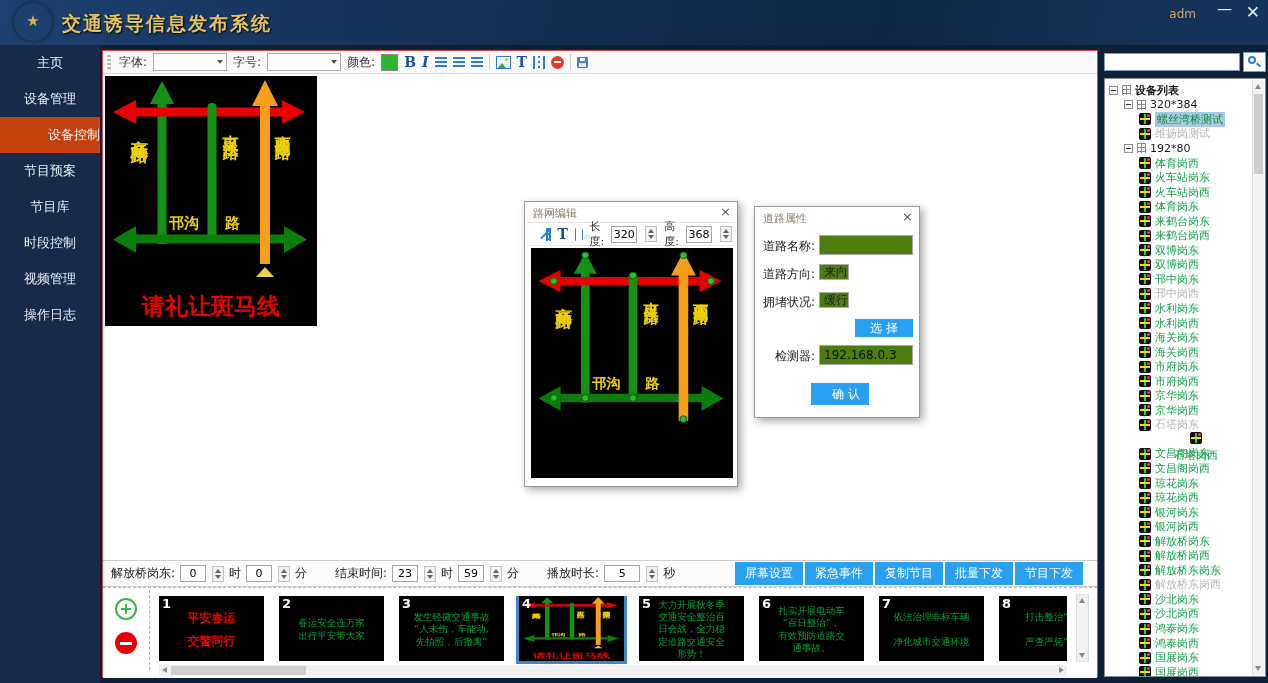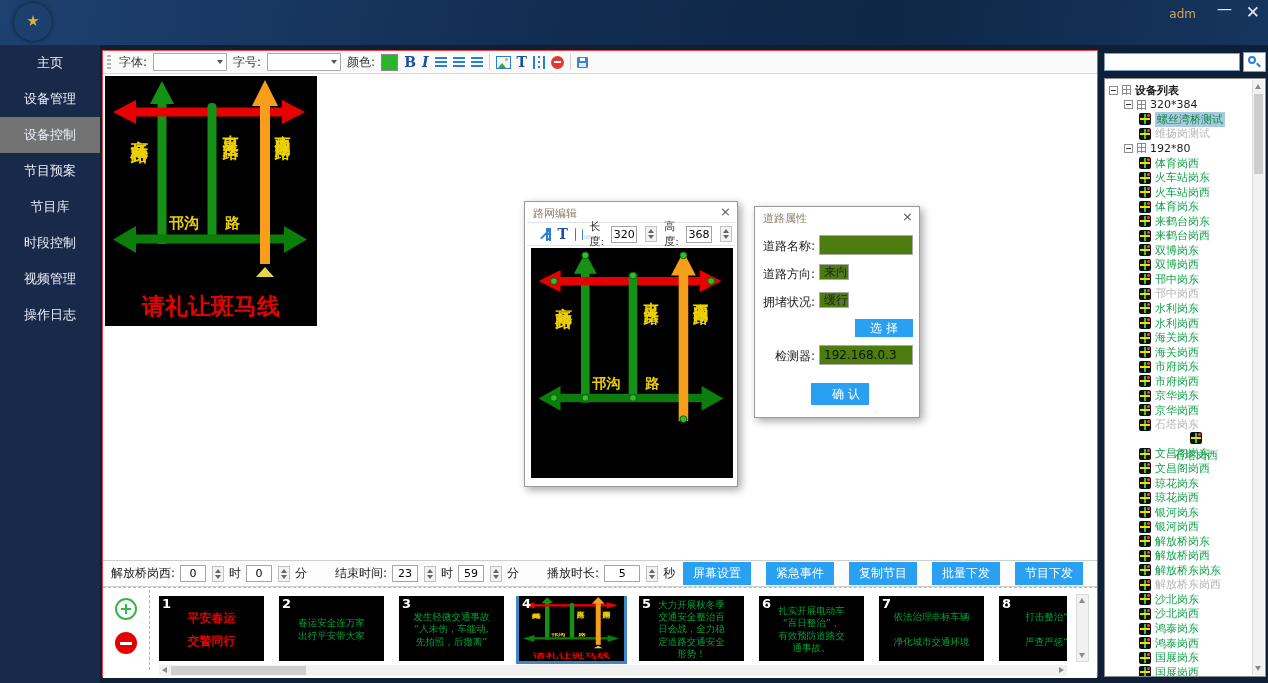--- a/index.html
+++ b/index.html
@@ -13,21 +13,21 @@
   .badge i{position:absolute;left:13px;top:12px;width:12px;height:12px;background:#d8b43c;
     clip-path:polygon(50% 0,61% 35%,98% 35%,68% 57%,79% 91%,50% 70%,21% 91%,32% 57%,2% 35%,39% 35%);}
   .app-title{position:absolute;left:62px;top:11px;font-size:19px;font-weight:bold;color:#e5c35c;letter-spacing:2px;text-shadow:1px 1px 2px #000;}
   .user-name{position:absolute;right:72px;top:7px;font-size:12px;color:#cfa45c;}
   .win-btn{position:absolute;top:2px;color:#dfe9f6;font-size:15px;cursor:default;}
   .win-min{right:36px;top:0px;}
   .win-close{right:8px;font-size:17px;}
   
   .sidebar{position:absolute;left:0;top:45px;width:100px;height:638px;background:#19294a;}
   .side-item{height:36px;line-height:36px;text-align:center;color:#e8eef8;font-size:13px;cursor:default;}
-  .side-item.active{background:#737373;}
+  .side-item.active{background:#c2410c;text-align:right;}
   
   .main{position:absolute;left:102px;top:50px;width:996px;height:627px;background:#ffffff;border:1px solid #ef4444;box-sizing:border-box;}
   .toolbar{position:absolute;left:0;top:0;right:0;height:22px;background:#fafafa;border-bottom:1px solid #d8d8d8;display:flex;align-items:center;gap:6px;padding:0 4px;font-size:12px;color:#333;}
   .grip{width:4px;height:14px;background:repeating-linear-gradient(to bottom,#b5b5b5 0 2px,transparent 2px 4px);margin-right:2px;}
   .dd{width:72px;height:16px;border:1px solid #ababab;background:#fff;position:relative;}
   .dd u{position:absolute;right:3px;top:6px;border-left:3px solid transparent;border-right:3px solid transparent;border-top:4px solid #555;}
   .swatch{width:15px;height:15px;background:#2cb52c;border:1px solid #8a8a8a;}
   .tb-glyph{font-family:"DejaVu Serif","Liberation Serif",serif;color:#1d4fa0;font-weight:bold;font-size:14px;line-height:14px;}
   .tb-glyph.it{font-style:italic;}
   .sep{width:1px;height:16px;background:#d0d0d0;}
@@ -65,21 +65,21 @@
   .pctrl{position:absolute;left:64px;top:0;width:94px;height:20px;border:1px solid #a9a9a9;background:#4d7c0f;box-sizing:border-box;font-size:12px;}
   .pselect{line-height:18px;padding-left:4px;position:relative;}
   .pselect u{position:absolute;right:4px;top:8px;border-left:3px solid transparent;border-right:3px solid transparent;border-top:4px solid #666;}
   .btn{background:#2aa0f2;color:#fff;border:none;font-size:12px;font-family:inherit;cursor:default;}
   .btn-select{position:absolute;left:100px;top:0;width:58px;height:18px;}
   .btn-confirm{position:absolute;left:56px;top:0;width:58px;height:22px;padding-left:18px;}
   .pinput{padding-left:4px;line-height:18px;color:#111;}
   
   .schedule{position:absolute;left:0;right:0;top:509px;height:27px;border-top:1px solid #cfcfcf;border-bottom:1px solid #cfcfcf;background:#fcfcfc;display:flex;align-items:center;font-size:12px;color:#222;padding-left:8px;box-sizing:border-box;gap:5px;}
   .schedule .gap{width:18px;}
-  .actions{margin-left:auto;display:flex;gap:15px;margin-right:14px;justify-content:center;}
+  .actions{margin-left:auto;display:flex;gap:2px;margin-right:14px;justify-content:center;}
   .act-btn{padding:3px 10px;font-size:12px;}
   
   .strip{position:absolute;left:0;right:0;top:536px;height:90px;border-top:1px dashed #b8b8b8;background:#fff;}
   .addcol{position:absolute;left:2px;top:2px;width:44px;height:80px;border-right:1px dashed #b0b0b0;}
   .btn-add{position:absolute;left:10px;top:8px;width:22px;height:22px;border:2px solid #3ab54a;border-radius:50%;position:absolute;box-sizing:border-box;}
   .btn-add:before,.btn-add:after{content:"";position:absolute;background:#3ab54a;}
   .btn-add:before{left:4px;top:8px;width:10px;height:2px;}
   .btn-add:after{left:8px;top:4px;width:2px;height:10px;}
   .btn-del{position:absolute;left:10px;top:42px;width:22px;height:22px;background:#e60000;border-radius:50%;}
   .btn-del:after{content:"";position:absolute;left:5px;top:10px;width:12px;height:3px;background:#fff;}
@@ -151,20 +151,21 @@
       <text x="64" y="152" font-size="15" font-weight="bold" fill="#ecd006">邗沟</text>
       <text x="120" y="152" font-size="15" font-weight="bold" fill="#ecd006">路</text>
     </g>
   </defs>
 </svg>
 
 <div class="header">
   <div class="badge">
       <i></i>
     </div>
+  <div class="app-title">交通诱导信息发布系统</div>
   <div class="user-name">adm</div>
   <div class="win-btn win-min">—</div>
   <div class="win-btn win-close">✕</div>
 </div>
 
 <div class="sidebar">
     <div class="side-item">主页</div>
     <div class="side-item">设备管理</div>
     <div class="side-item active">设备控制</div>
     <div class="side-item">节目预案</div>
@@ -202,21 +203,21 @@
     <span class="ic-disk"></span>
   </div>
 
   <svg class="preview-svg" viewBox="0 0 212 250">
     <use href="#roadsym"></use>
     <polygon points="151,201 169,201 160,191" fill="#e6d44a"></polygon>
     <text x="106" y="238" text-anchor="middle" font-size="23" font-weight="bold" fill="#e80000">请礼让斑马线</text>
   </svg>
 
   <div class="schedule">
-    <span>解放桥岗西:</span>
+    <span>解放桥岗东:</span>
     <input class="numbox" value="0" style="">
     <span class="spin">
         <b></b>
         <b class="dn"></b>
       </span>
     <span>时</span>
     <input class="numbox" value="0" style="">
     <span class="spin">
         <b></b>
         <b class="dn"></b>

